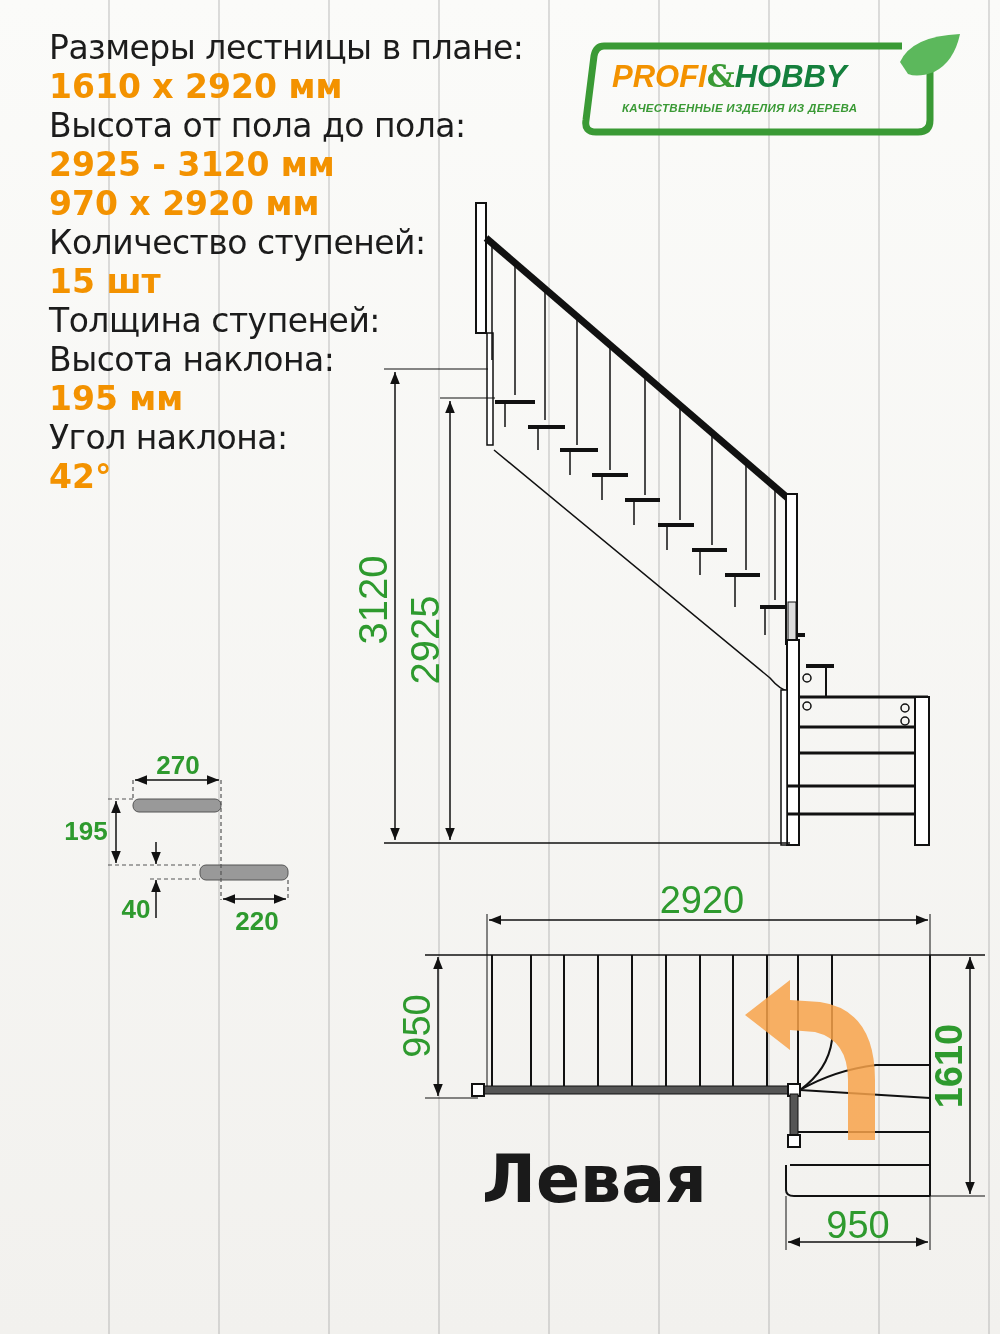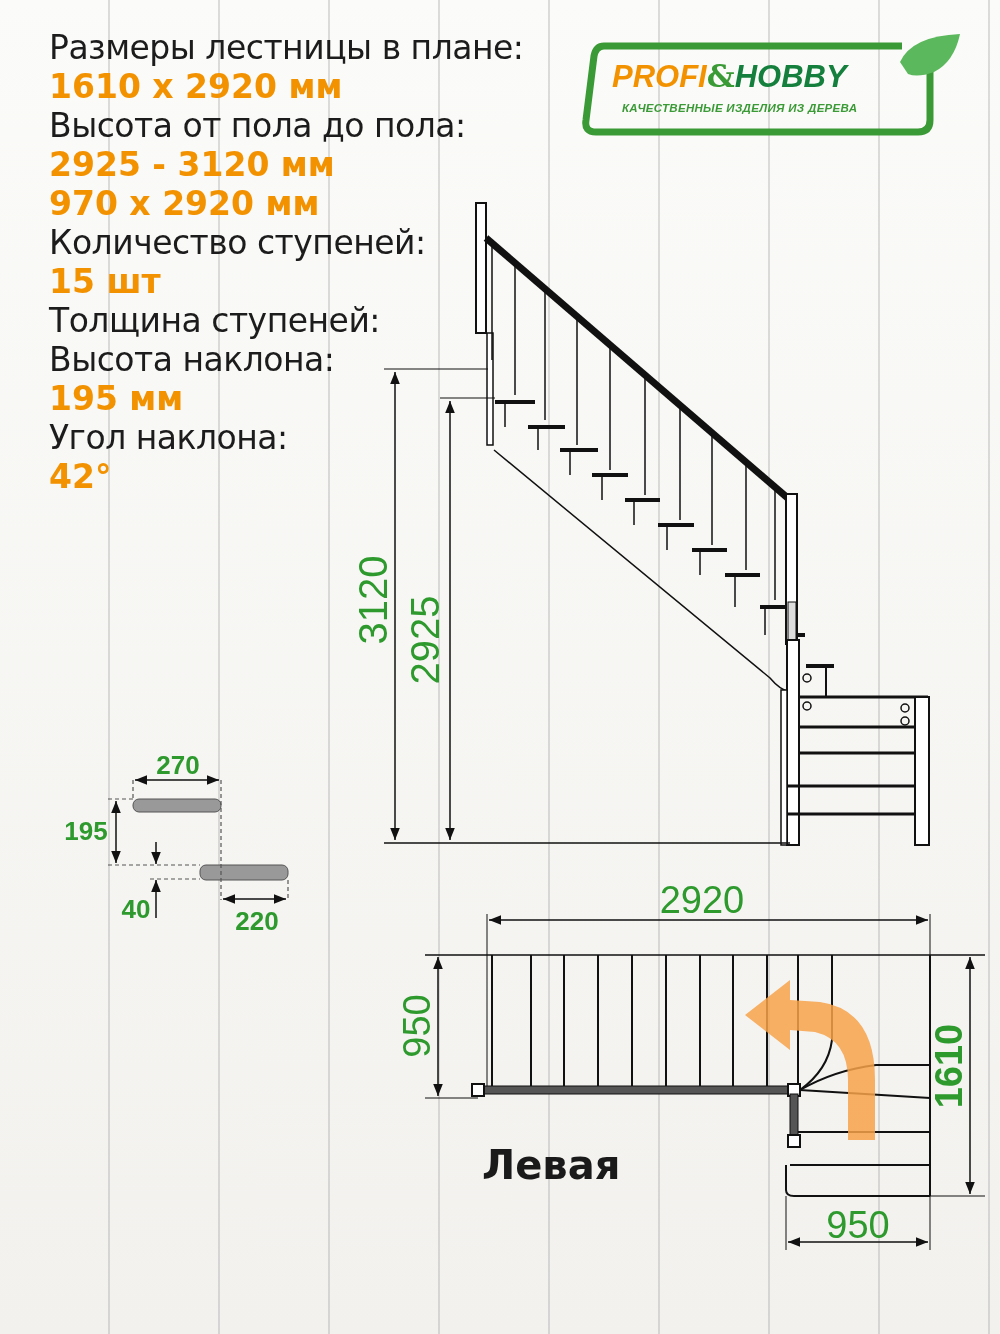--- a/index.html
+++ b/index.html
@@ -18,21 +18,21 @@
   .spec-label { font-size:33px; color:#1c1c1c; line-height:39px; font-family:"DejaVu Sans", sans-serif; letter-spacing:-0.5px; }
   .spec-value { font-size:33px; color:#f39200; font-weight:bold; line-height:39px; font-family:"DejaVu Sans", sans-serif; }
   .logo { position:absolute; left:582px; top:32px; width:380px; height:110px; }
   .logo-title { position:absolute; left:30px; top:26px; font-size:31px; font-weight:bold; font-style:italic; letter-spacing:0px; }
   .logo-title .p1 { color:#f39200;margin-top:16px; }
   .logo-title .amp { color:#3a9a35; font-family:"DejaVu Serif", serif; font-style:normal; }
   .logo-title .p2 { color:#15803d; }
   .logo-sub { position:absolute; left:40px; top:70px; font-size:11.5px; font-weight:bold; color:#3a9a35; font-style:italic; letter-spacing:0.3px; }
   svg.drawing { position:absolute; left:0; top:0; }
   .dim { fill:#2e9a2e; font-family:"Liberation Sans", sans-serif; }
-  .variant { position:absolute; left:482px; top:1142px; font-size:40px; font-weight:bold; color:#1a1a1a; font-family:"DejaVu Sans", sans-serif; }
+  .variant { position:absolute; left:482px; top:1142px; font-size:65px; font-weight:bold; color:#1a1a1a; font-family:"DejaVu Sans", sans-serif; }
 </style>
 </head>
 <body>
 
 <div class="planks"></div>
 
 <div class="specs">
   <div class="spec-label">Размеры лестницы в плане:</div>
   <div class="spec-value">1610 x 2920 мм</div>
   <div class="spec-label">Высота от пола до пола:</div>

